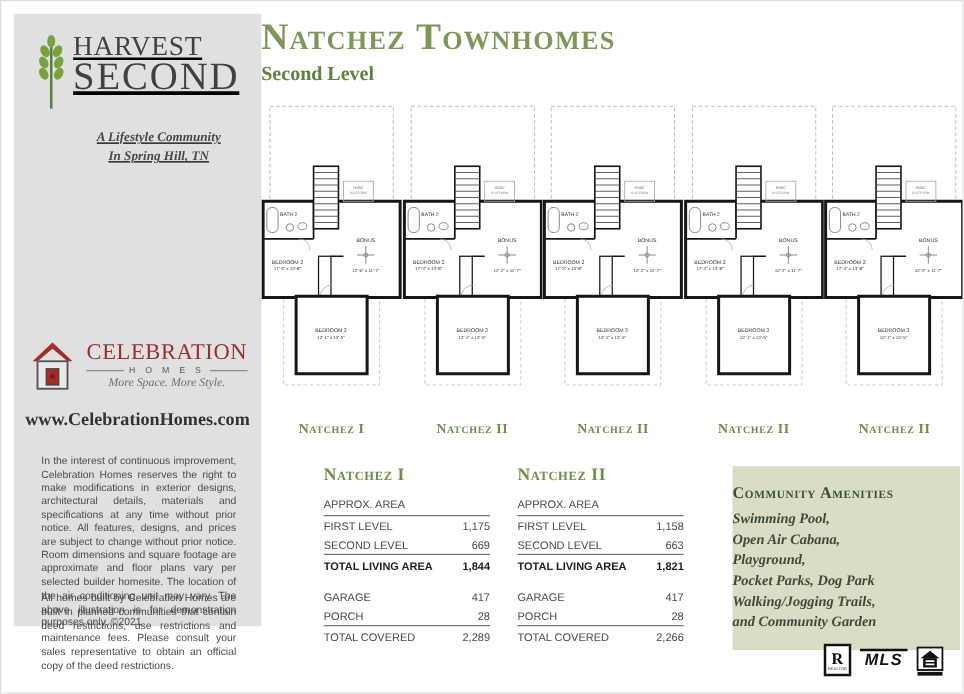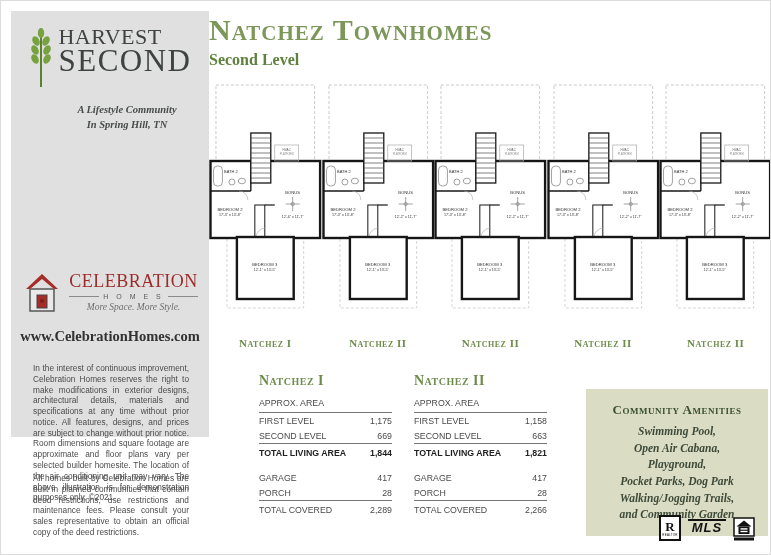--- a/index.html
+++ b/index.html
@@ -1,21 +1,21 @@
 <!DOCTYPE html>
 <html><head>
 <meta charset="utf-8">
 <style>
   html,body{margin:0;padding:0;background:#fff;}
   .canvas{position:relative;width:771px;height:555px;background:#ffffff;
     border:1px solid #dcdcdc;box-sizing:border-box;overflow:hidden;
     font-family:"Liberation Sans",sans-serif;}
 
   
-  .sidebar{position:absolute;left:10px;top:10px;width:198px;height:426px;background:#e0e0e0;}
+  .sidebar{position:absolute;left:10px;top:10px;width:198px;height:490px;background:#e0e0e0;text-decoration:underline;}
   .hp-logo{display:flex;justify-content:center;align-items:flex-start;margin-top:16px;gap:4px;}
   .hp-text{font-family:"Liberation Serif",serif;color:#3e4342;line-height:.92;text-align:left;}
   .hp-harvest{font-size:22px;letter-spacing:.5px;}
   .hp-point{font-size:31px;letter-spacing:1.5px;}
   .hp-tagline{margin-top:9px;text-align:center;font-family:"Liberation Serif",serif;
     font-style:italic;font-weight:bold;font-size:10.5px;color:#474b4a;line-height:1.45;padding-left:34px;}
 
   .celebration{position:absolute;top:260px;left:0;width:100%;display:flex;justify-content:center;gap:7px;}
   .cel-text{text-align:center;}
   .cel-brand{font-family:"Liberation Serif",serif;font-size:18px;color:#9c2d2a;letter-spacing:.5px;}
@@ -51,22 +51,22 @@
   .spec-title{font-family:"Liberation Serif",serif;font-variant:small-caps;font-weight:bold;
     font-size:14px;letter-spacing:.5px;color:#6e8c4a;}
   .spec-area{margin-top:9px;font-size:8.8px;color:#4a4a4a;padding-bottom:4px;border-bottom:1px solid #777;}
   .spec-row{display:flex;justify-content:space-between;font-size:8.8px;color:#4a4a4a;padding:2.5px 0;}
   .spec-row .val{}
   .spec-total{font-weight:bold;color:#1f1f1f;border-top:1px solid #777;padding:4px 0;}
   .spec-gap{height:8px;}
   .spec-covered{border-top:1px solid #777;padding-top:4px;}
 
   
-  .amenities{position:absolute;left:585px;top:388px;width:182px;height:147px;
-    background:#dbdcc4;text-align:center;box-sizing:border-box;padding-top:13px;}
+  .amenities{position:absolute;left:585px;top:372px;width:182px;height:147px;
+    background:#dbdcc4;box-sizing:border-box;padding-top:13px;}
   .amen-title{font-family:"Liberation Serif",serif;font-variant:small-caps;font-weight:bold;
     font-size:13px;letter-spacing:.5px;color:#3a5130;}
   .amen-lines{margin-top:5px;font-family:"Liberation Serif",serif;font-style:italic;
     font-weight:bold;font-size:11.5px;color:#3d4a39;line-height:1.45;}
 
   
   .logos{position:absolute;left:658px;top:514px;display:flex;align-items:flex-start;gap:7px;}
   .realtor-box{width:18px;height:22px;border:2px solid #111;display:flex;flex-direction:column;
     align-items:center;justify-content:center;background:#fff;}
   .realtor-r{font-family:"Liberation Serif",serif;font-weight:bold;font-size:13px;color:#111;line-height:1;}

